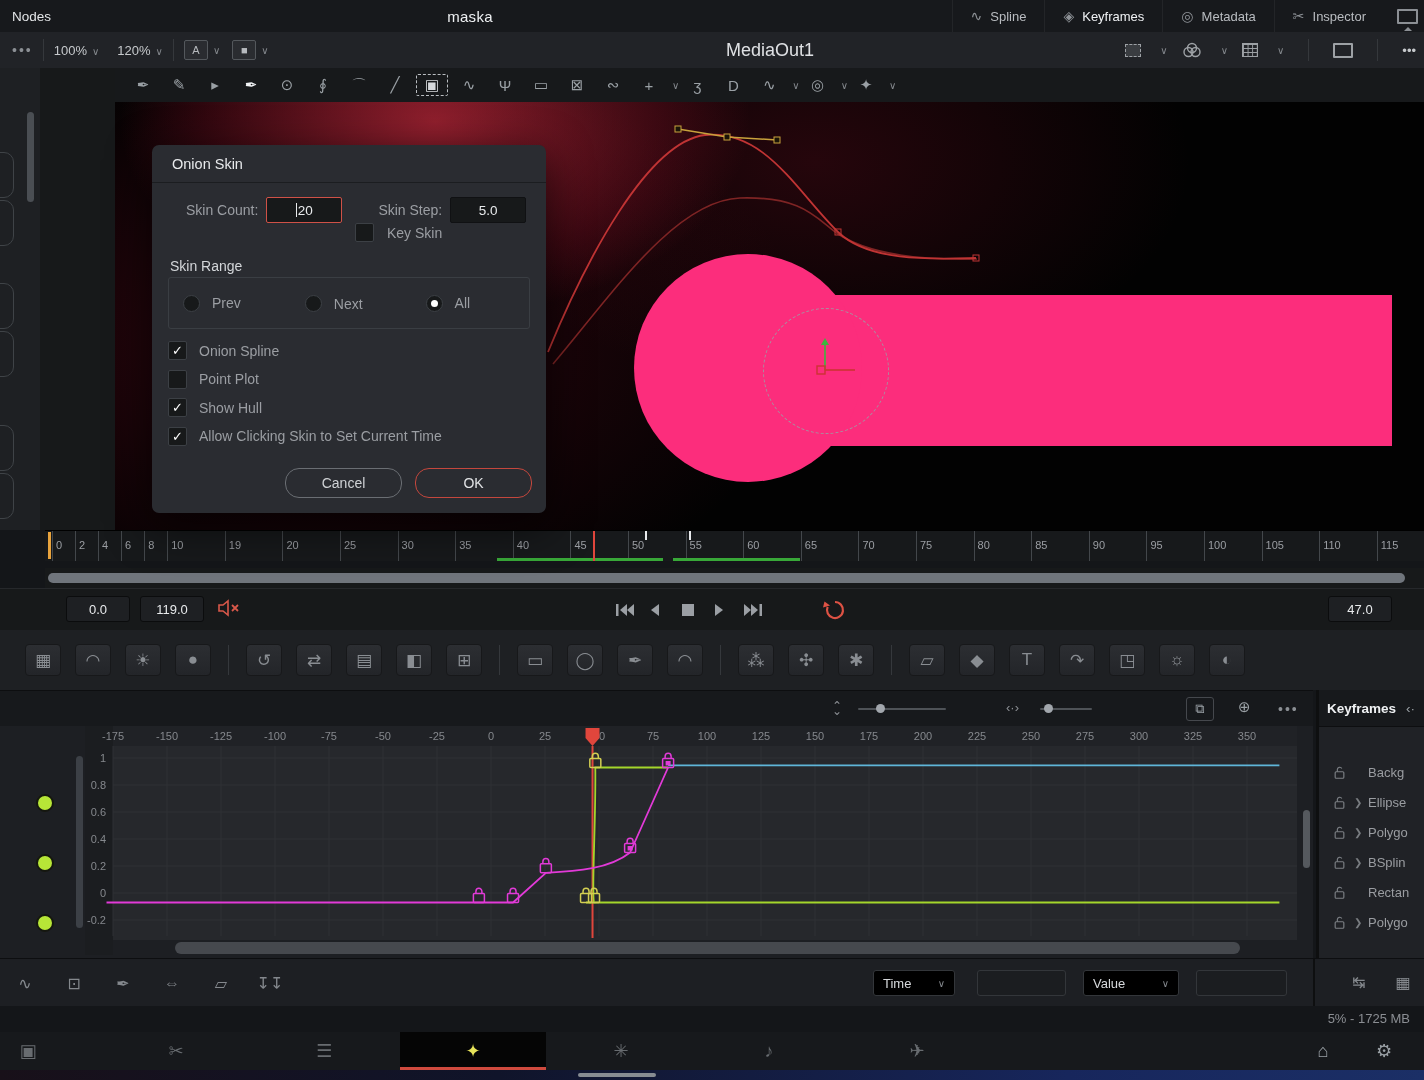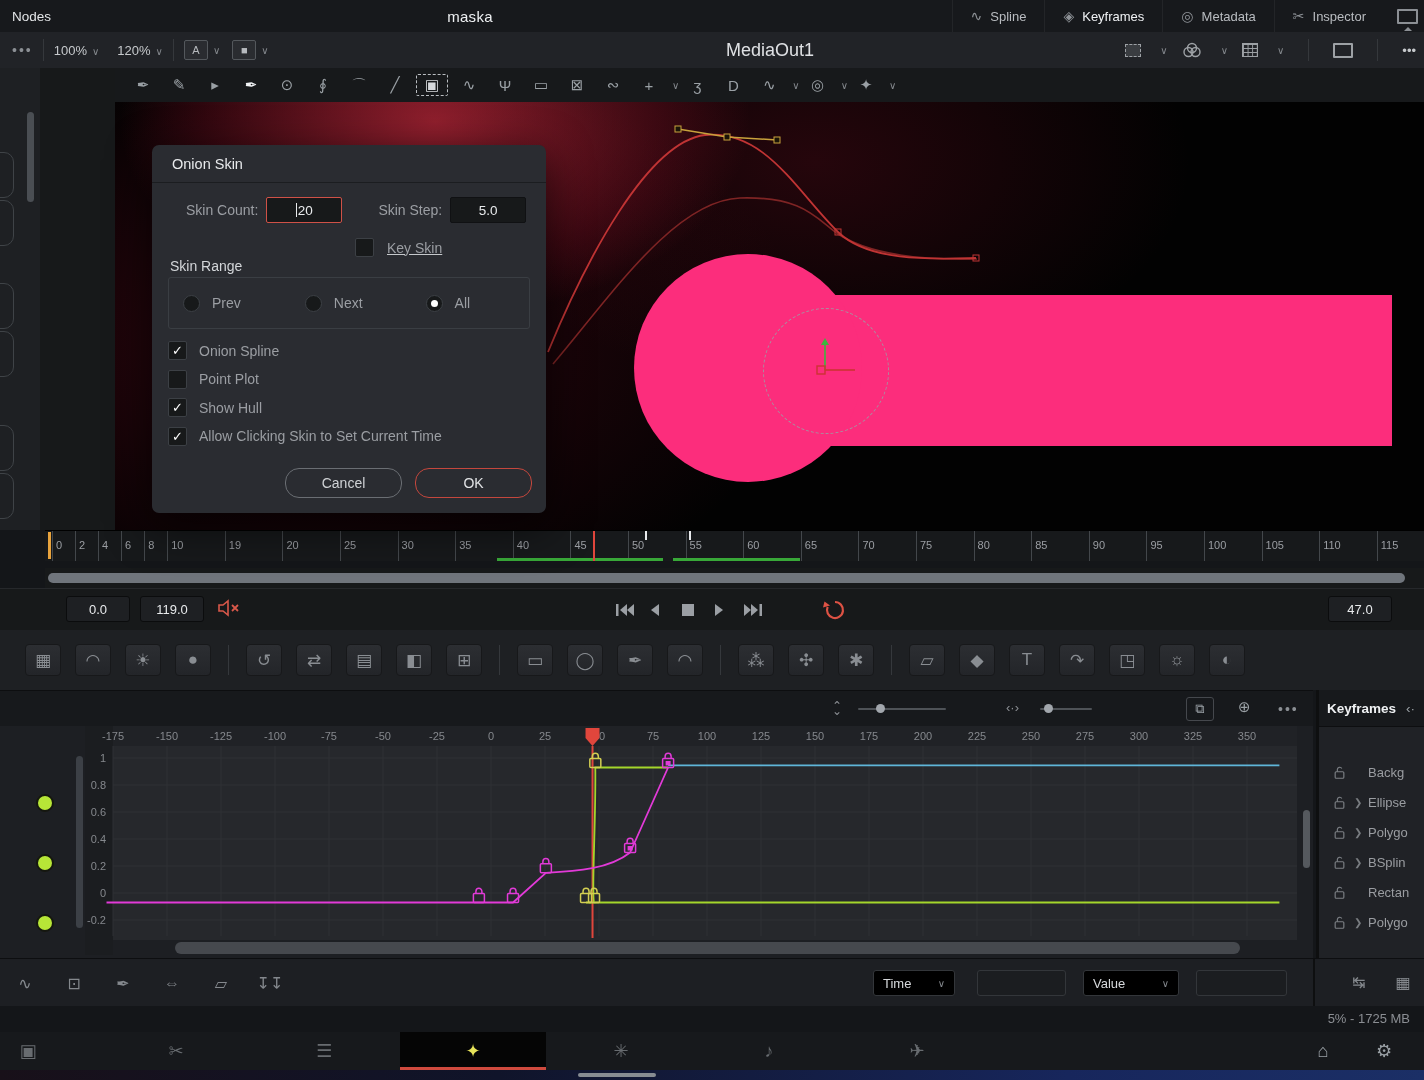--- a/index.html
+++ b/index.html
@@ -245,32 +245,32 @@
     <div id="dialog-title">Onion Skin</div>
     <div class="abs row" style="left:0;top:52px;width:394px;">
       <span class="dlabel" style="margin-left:34px;">Skin Count:</span>
       <span class="dinput focus" style="margin-left:8px;">
           <span class="caret"></span>
           <span>20</span>
         </span>
       <span class="dlabel" style="margin-left:36px;">Skin Step:</span>
       <span class="dinput" style="margin-left:8px;">5.0</span>
     </div>
-    <div class="abs row" style="left:203px;top:93px;text-decoration:underline;" id="keyskin-row">
+    <div class="abs row" style="left:203px;top:78px;" id="keyskin-row">
         <span class="dcheck"></span>
    <span class="dlabel" style="margin-left:13px;">Key Skin</span>
       </div>
     <div class="abs dlabel" style="left:18px;top:113px;color:#d3d6d9;">Skin Range</div>
     <div class="groupbox">
         <div class="row" id="radio-row" style="height:50px;padding-left:14px;gap:0;">
           <span class="row" style="margin-left: 0px;">
             <span class="dradio"></span>
                <span class="dlabel" style="margin-left:12px;">Prev</span>
           </span>
-          <span class="row" style="margin-left: 64px;">
+          <span class="row" style="margin-left: 64px; align-items: flex-end;">
             <span class="dradio"></span>
                <span class="dlabel" style="margin-left:12px;">Next</span>
           </span>
           <span class="row" style="margin-left: 63px;">
             <span class="dradio">
               <span class="dot"></span>
             </span>
                <span class="dlabel" style="margin-left:12px;">All</span>
           </span>
         </div>

